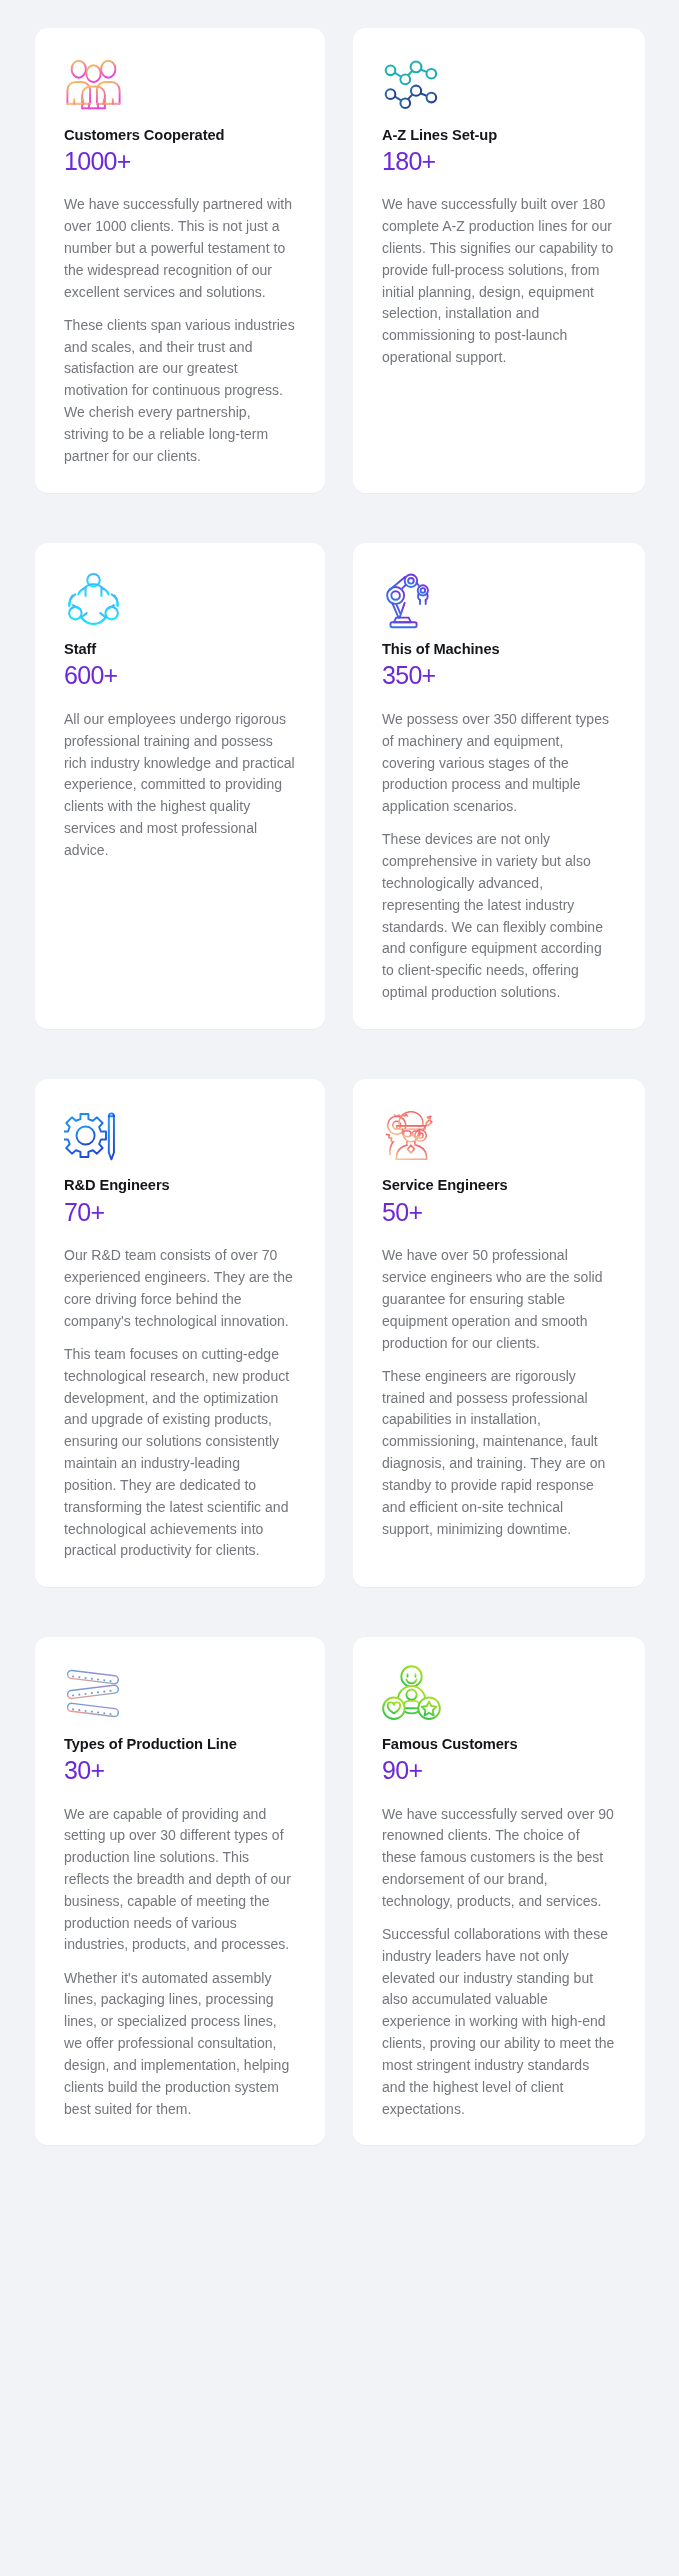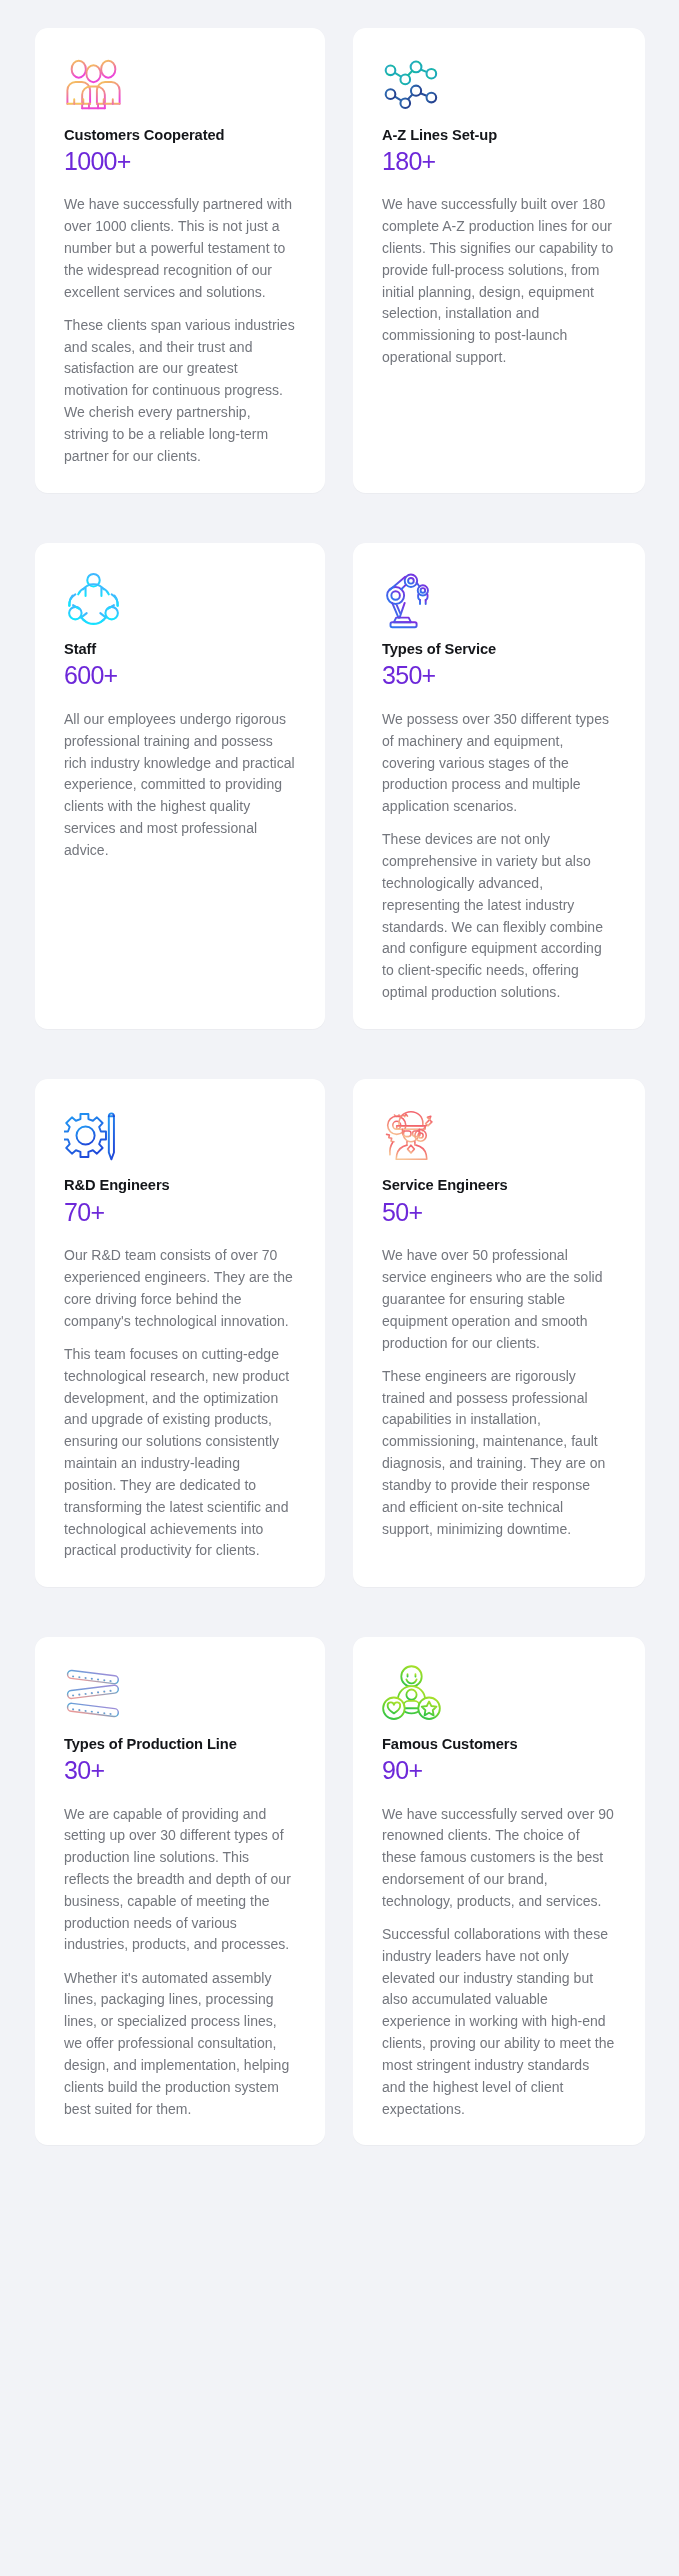--- a/index.html
+++ b/index.html
@@ -206,21 +206,21 @@
         <path d="M14 35 L41 12"></path>
         <path d="M61 22 L66 29"></path>
         <path d="M64 43c-1 4 0 8 3 10M80 43c1 4 0 8-3 10"></path>
         <path d="M67 53v7M77 53v7"></path>
         <path d="M18 58 L29 84M40 58 L31 84"></path>
         <path d="M26 62 L32 76"></path>
         <path d="M25 84h22l4 8H21z"></path>
         <rect x="15" y="92" width="46" height="9" rx="3"></rect>
       </svg>
     </span>
-    <h2 class="card-title">Types of Service</h2>
+    <h2 class="card-title">This of Machines</h2>
     <p class="card-number">350+</p>
     <div class="card-body">
       <p class="card-para">We possess over 350 different types of machinery and equipment, covering various stages of the production process and multiple application scenarios.</p>
       <p class="card-para">These devices are not only comprehensive in variety but also technologically advanced, representing the latest industry standards. We can flexibly combine and configure equipment according to client-specific needs, offering optimal production solutions.</p>
     </div>
   </section>
 
   <section class="stat-card">
     <span class="card-icon">
       <svg viewBox="0 0 104 104" fill="none" stroke="url(#g-gear)" stroke-width="3.4" stroke-linecap="round" stroke-linejoin="round">
@@ -266,21 +266,21 @@
         <path d="M78 34 L71 44"></path>
         <circle cx="68" cy="52" r="10"></circle>
         <circle cx="68" cy="52" r="4.5"></circle>
         <path d="M14 86c-1-8 1-16 5-22"></path>
       </svg>
     </span>
     <h2 class="card-title">Service Engineers</h2>
     <p class="card-number">50+</p>
     <div class="card-body">
       <p class="card-para">We have over 50 professional service engineers who are the solid guarantee for ensuring stable equipment operation and smooth production for our clients.</p>
-      <p class="card-para">These engineers are rigorously trained and possess professional capabilities in installation, commissioning, maintenance, fault diagnosis, and training. They are on standby to provide their response and efficient on-site technical support, minimizing downtime.</p>
+      <p class="card-para">These engineers are rigorously trained and possess professional capabilities in installation, commissioning, maintenance, fault diagnosis, and training. They are on standby to provide rapid response and efficient on-site technical support, minimizing downtime.</p>
     </div>
   </section>
 
   <section class="stat-card">
     <span class="card-icon">
       <svg viewBox="0 0 104 104" fill="none" stroke="url(#g-zig)" stroke-width="2.6" stroke-linecap="round" stroke-linejoin="round">
         <rect x="6" y="16" width="90" height="14" rx="7" transform="rotate(7 51 23)"></rect>
         <rect x="6" y="42" width="90" height="14" rx="7" transform="rotate(-7 51 49)"></rect>
         <rect x="6" y="74" width="90" height="14" rx="7" transform="rotate(7 51 81)"></rect>
         <g fill="url(#g-zig)" stroke="none">

